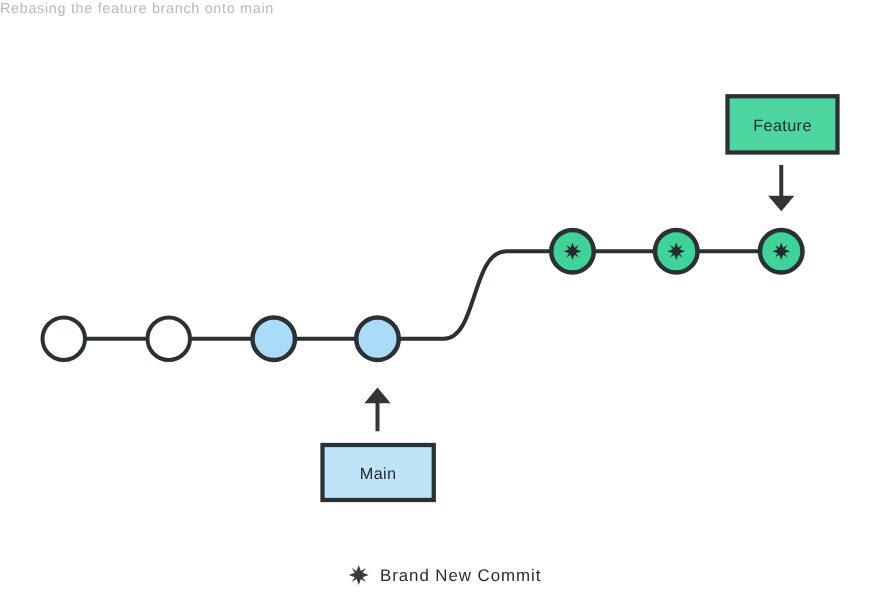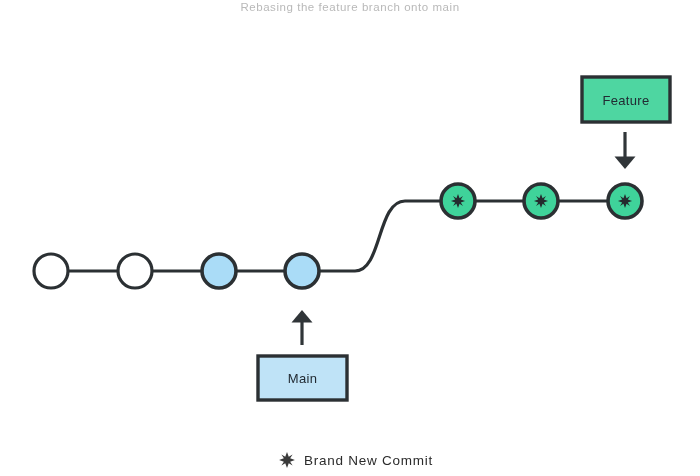--- a/index.html
+++ b/index.html
@@ -18,21 +18,20 @@
     position: absolute;
     left: 0; top: 0;
     width: 700px;
     height: 476px;
   }
   .diagram-title {
     position: absolute;
     left: 0;
     top: 1px;
     width: 700px;
-    text-align: center;
     font-family: "Liberation Sans", sans-serif;
     font-size: 11.5px;
     letter-spacing: 0.55px;
     color: #b9b9b9;
     user-select: none;
   }
   svg.graph-svg {
     position: absolute;
     left: 0;
     top: 0;

